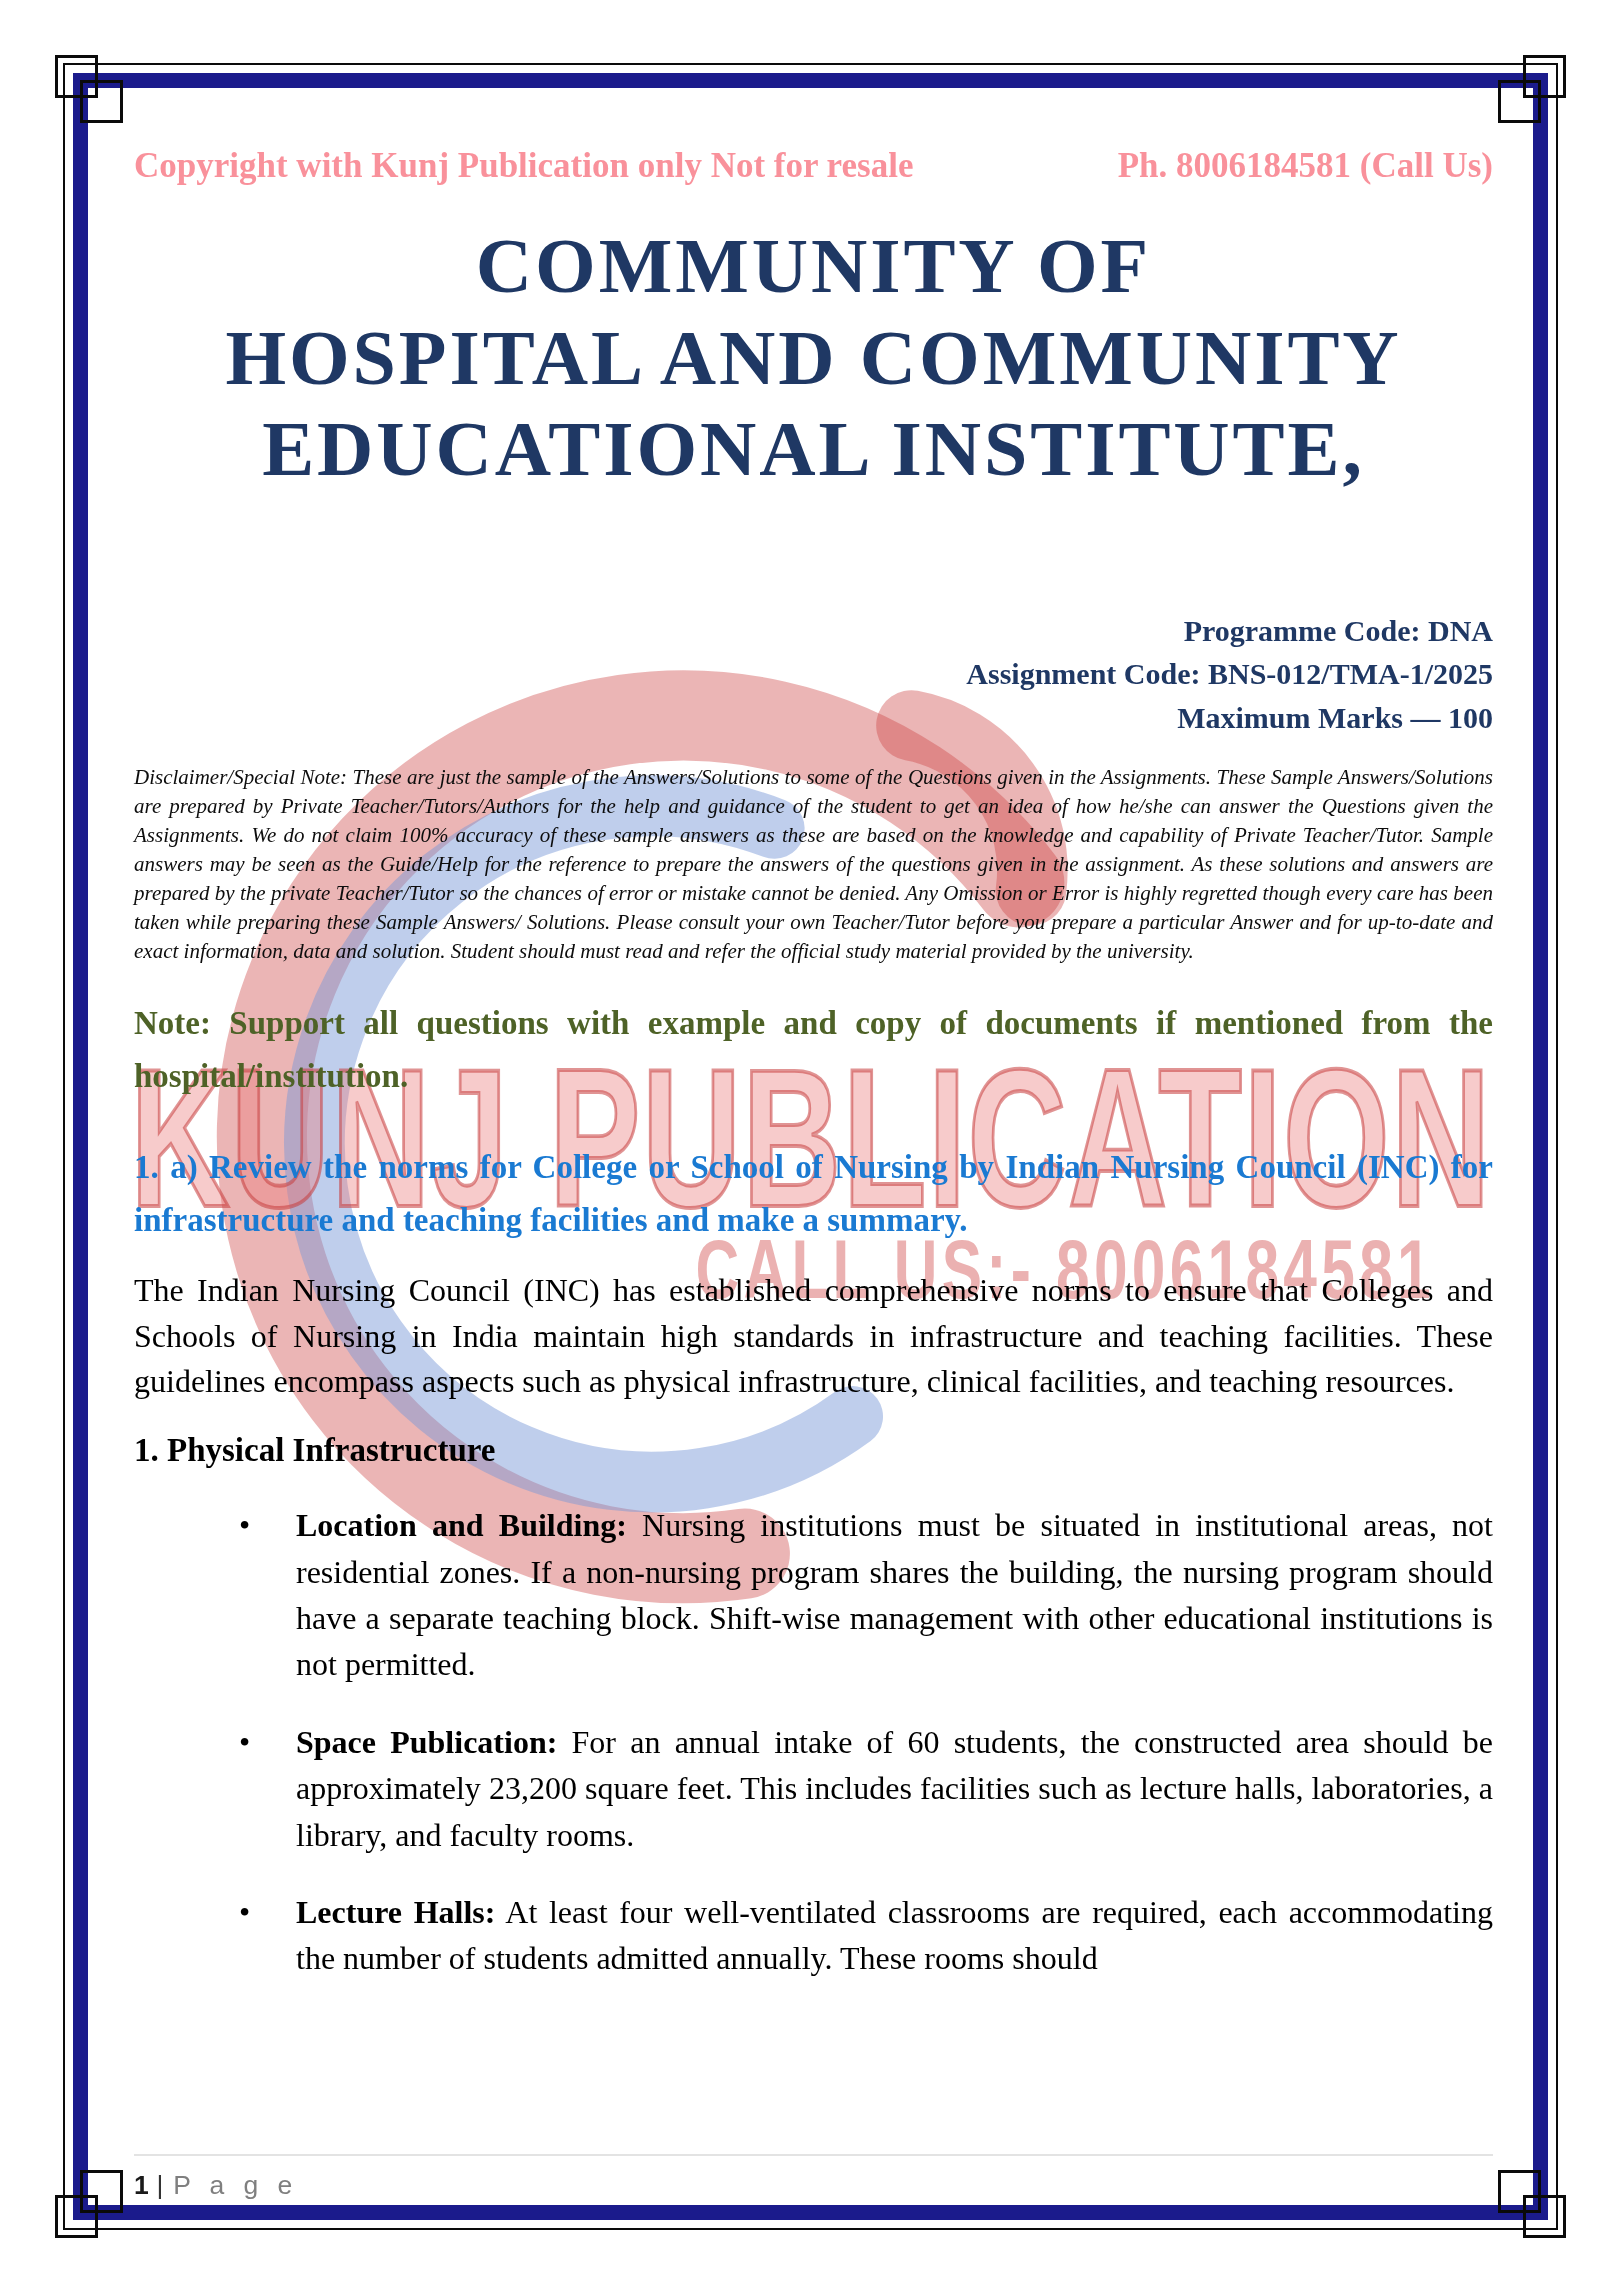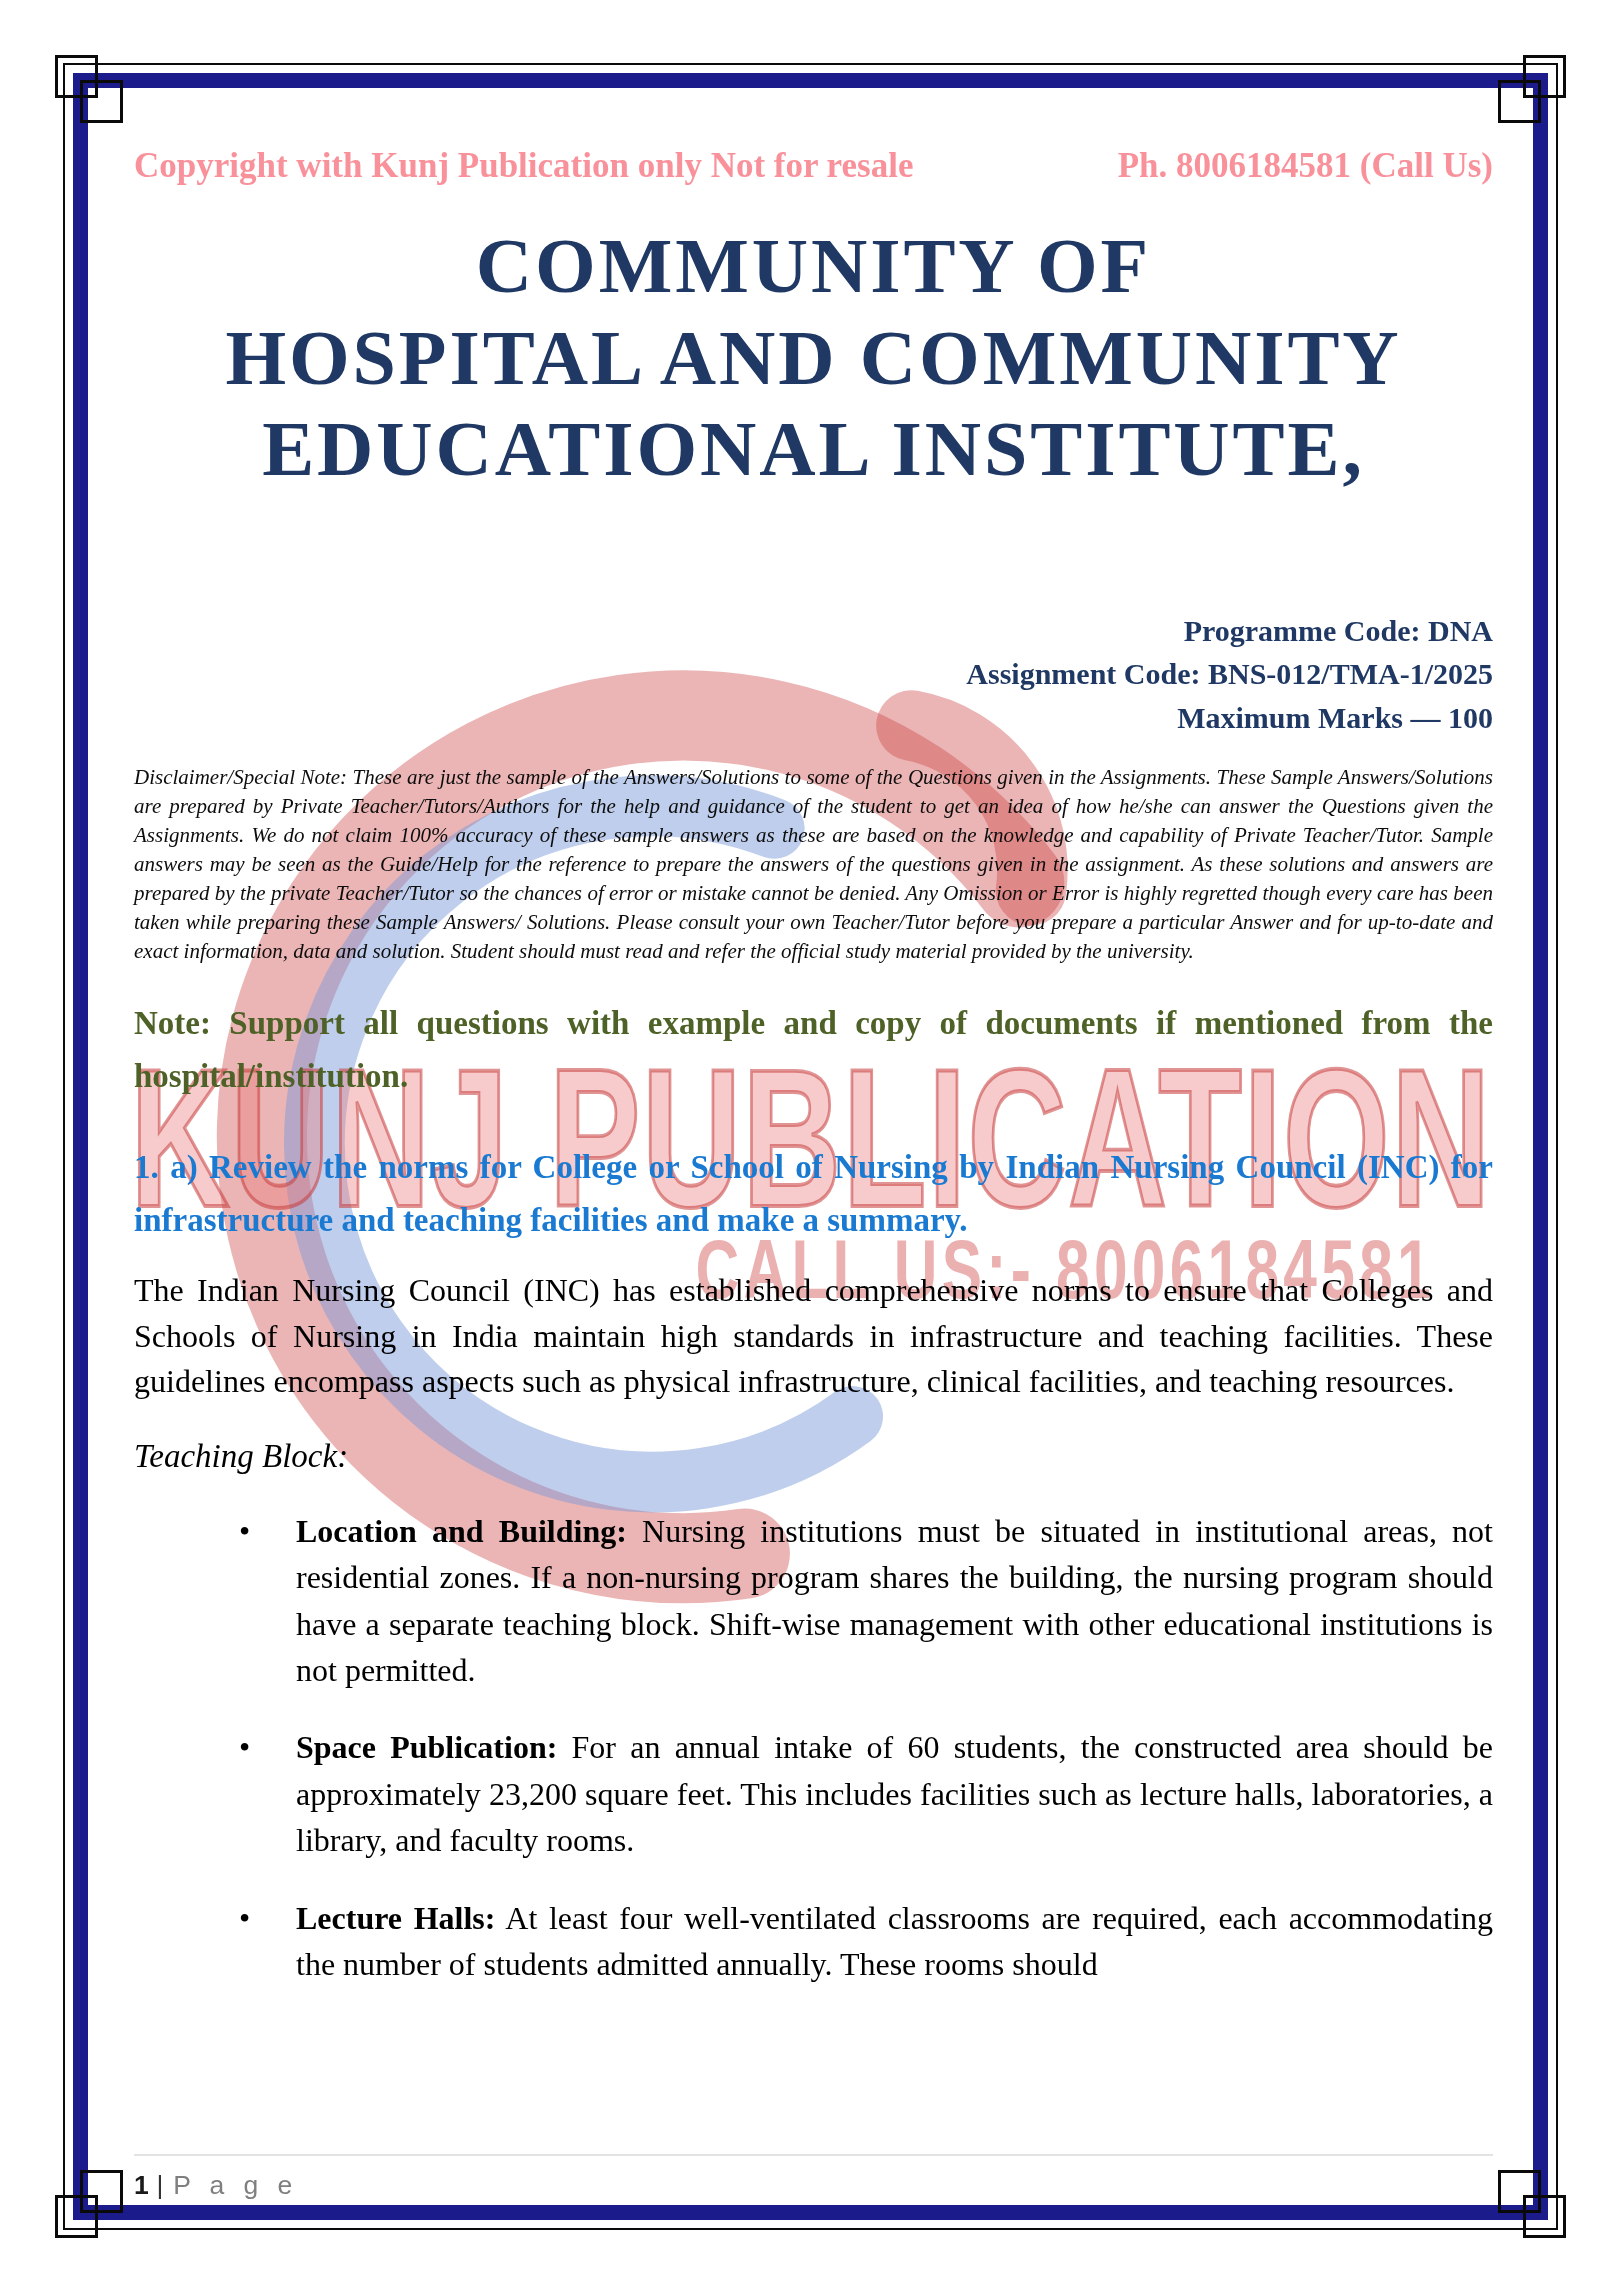--- a/index.html
+++ b/index.html
@@ -119,22 +119,22 @@
   </div>
 
   <div class="disclaimer">Disclaimer/Special Note: These are just the sample of the Answers/Solutions to some of the Questions given in the Assignments. These Sample Answers/Solutions are prepared by Private Teacher/Tutors/Authors for the help and guidance of the student to get an idea of how he/she can answer the Questions given the Assignments. We do not claim 100% accuracy of these sample answers as these are based on the knowledge and capability of Private Teacher/Tutor. Sample answers may be seen as the Guide/Help for the reference to prepare the answers of the questions given in the assignment. As these solutions and answers are prepared by the private Teacher/Tutor so the chances of error or mistake cannot be denied. Any Omission or Error is highly regretted though every care has been taken while preparing these Sample Answers/ Solutions. Please consult your own Teacher/Tutor before you prepare a particular Answer and for up-to-date and exact information, data and solution. Student should must read and refer the official study material provided by the university.</div>
 
   <div class="note">Note: Support all questions with example and copy of documents if mentioned from the hospital/institution.</div>
 
   <div class="question">1. a) Review the norms for College or School of Nursing by Indian Nursing Council (INC) for infrastructure and teaching facilities and make a summary.</div>
 
   <div class="intro">The Indian Nursing Council (INC) has established comprehensive norms to ensure that Colleges and Schools of Nursing in India maintain high standards in infrastructure and teaching facilities. These guidelines encompass aspects such as physical infrastructure, clinical facilities, and teaching resources.</div>
 
+  <div class="section-heading">1. Physical Infrastructure</div>
 
-  <div class="subsection-heading">Teaching Block:</div>
 
   <ul class="bullets">
     <li><span class="lead">Location and Building:</span><span> Nursing institutions must be situated in institutional areas, not residential zones. If a non-nursing program shares the building, the nursing program should have a separate teaching block. Shift-wise management with other educational institutions is not permitted.</span></li>
     <li><span class="lead">Space Publication:</span><span> For an annual intake of 60 students, the constructed area should be approximately 23,200 square feet. This includes facilities such as lecture halls, laboratories, a library, and faculty rooms.</span></li>
     <li><span class="lead">Lecture Halls:</span><span> At least four well-ventilated classrooms are required, each accommodating the number of students admitted annually. These rooms should</span></li>
   </ul>
 
 </div>
 
 <div class="footer">

